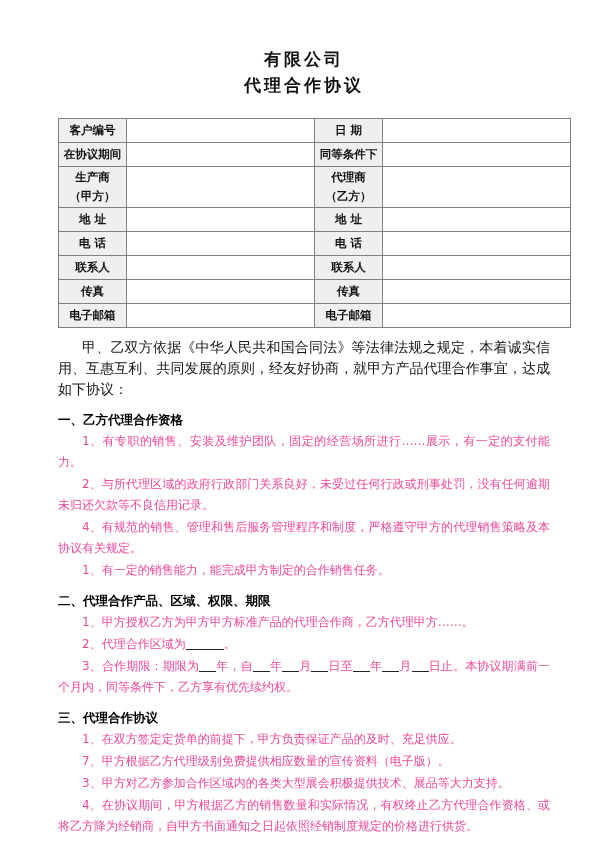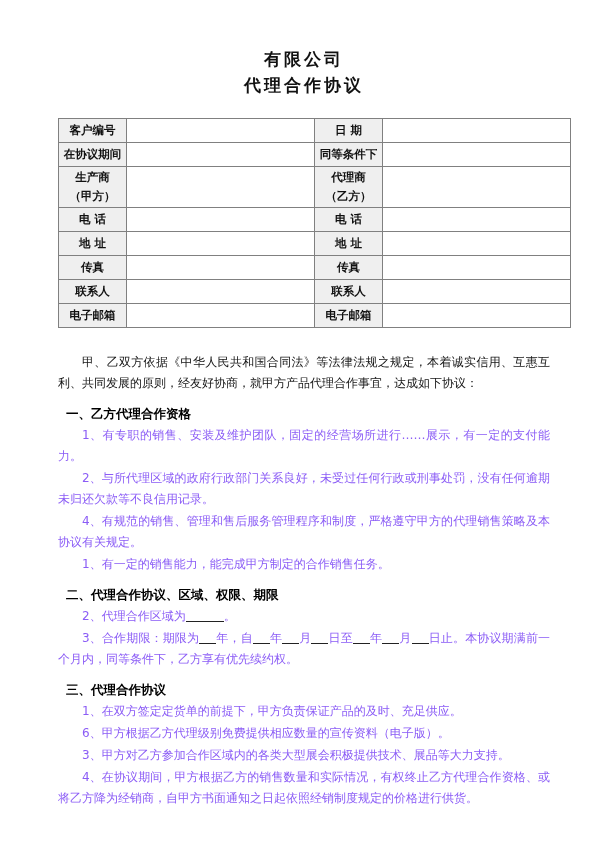--- a/index.html
+++ b/index.html
@@ -59,44 +59,44 @@
     width: 183px;
   }
   td.tall {
     height: 42px;
   }
   td.lbl .two-line {
     display: block;
     line-height: 19px;
   }
   p.body-par {
-    font-size: 12px;
+    font-size: 14px;
     line-height: 21px;
-    margin: 24px 0 0 0;
+    margin: 9px 0 0 0;
     text-align: justify;
     text-justify: inter-ideograph;
     text-indent: 24px;
     color: #141414;
   }
   h2.section-heading {
     font-size: 12.5px;
     font-weight: 700;
     line-height: 21px;
-    margin: 9px 0 0 8px;
+    margin: 9px 0 0 0;
     text-indent: 0;
     color: #000000;
   }
   p.clause {
     font-size: 12px;
     line-height: 21px;
     margin: 1px 0 0 0;
     text-align: justify;
     text-justify: inter-ideograph;
     text-indent: 24px;
-    color: #8b5cf6;
+    color: #ec4899;
   }
   .blank-long {
     display: inline-block;
     width: 38px;
     border-bottom: 1px solid #222;
     vertical-align: -2px;
   }
   .blank-short {
     display: inline-block;
     width: 17px;
@@ -134,63 +134,64 @@
           <span class="two-line">（甲方）</span>
         </td>
         <td class="val tall"></td>
         <td class="lbl tall">
           <span class="two-line">代理商</span>
           <span class="two-line">（乙方）</span>
         </td>
         <td class="val tall"></td>
       </tr>
       <tr>
+        <td class="lbl">地 址</td>
+        <td class="val"></td>
+        <td class="lbl">地 址</td>
+        <td class="val"></td>
+      </tr>
+      <tr>
         <td class="lbl">电 话</td>
         <td class="val"></td>
         <td class="lbl">电 话</td>
         <td class="val"></td>
       </tr>
       <tr>
-        <td class="lbl">地 址</td>
+        <td class="lbl">联系人</td>
         <td class="val"></td>
-        <td class="lbl">地 址</td>
+        <td class="lbl">联系人</td>
         <td class="val"></td>
       </tr>
       <tr>
         <td class="lbl">传真</td>
         <td class="val"></td>
         <td class="lbl">传真</td>
-        <td class="val"></td>
-      </tr>
-      <tr>
-        <td class="lbl">联系人</td>
-        <td class="val"></td>
-        <td class="lbl">联系人</td>
         <td class="val"></td>
       </tr>
       <tr>
         <td class="lbl">电子邮箱</td>
         <td class="val"></td>
         <td class="lbl">电子邮箱</td>
         <td class="val"></td>
       </tr>
     </tbody>
   </table>
 
   <p class="body-par">甲、乙双方依据《中华人民共和国合同法》等法律法规之规定，本着诚实信用、互惠互利、共同发展的原则，经友好协商，就甲方产品代理合作事宜，达成如下协议：</p>
 
   <h2 class="section-heading">一、乙方代理合作资格</h2>
   <p class="clause">1、有专职的销售、安装及维护团队，固定的经营场所进行……展示，有一定的支付能力。</p>
   <p class="clause">2、与所代理区域的政府行政部门关系良好，未受过任何行政或刑事处罚，没有任何逾期未归还欠款等不良信用记录。</p>
   <p class="clause">4、有规范的销售、管理和售后服务管理程序和制度，严格遵守甲方的代理销售策略及本协议有关规定。</p>
   <p class="clause">1、有一定的销售能力，能完成甲方制定的合作销售任务。</p>
 
-  <h2 class="section-heading">二、代理合作协议、区域、权限、期限</h2>
+  <h2 class="section-heading">二、代理合作产品、区域、权限、期限</h2>
+  <p class="clause">1、甲方授权乙方为甲方甲方标准产品的代理合作商，乙方代理甲方……。</p>
   <p class="clause"><span>2、代理合作区域为</span><span class="blank-long"></span><span>。</span></p>
   <p class="clause"><span>3、合作期限：期限为</span><span class="blank-short"></span><span>年，自</span><span class="blank-short"></span><span>年</span><span class="blank-short"></span><span>月</span><span class="blank-short"></span><span>日至</span><span class="blank-short"></span><span>年</span><span class="blank-short"></span><span>月</span><span class="blank-short"></span><span>日止。本协议期满前一个月内，同等条件下，乙方享有优先续约权。</span></p>
 
   <h2 class="section-heading">三、代理合作协议</h2>
   <p class="clause">1、在双方签定定货单的前提下，甲方负责保证产品的及时、充足供应。</p>
-  <p class="clause">6、甲方根据乙方代理级别免费提供相应数量的宣传资料（电子版）。</p>
+  <p class="clause">7、甲方根据乙方代理级别免费提供相应数量的宣传资料（电子版）。</p>
   <p class="clause">3、甲方对乙方参加合作区域内的各类大型展会积极提供技术、展品等大力支持。</p>
   <p class="clause">4、在协议期间，甲方根据乙方的销售数量和实际情况，有权终止乙方代理合作资格、或将乙方降为经销商，自甲方书面通知之日起依照经销制度规定的价格进行供货。</p>
 
 </div>
 
 </body></html>

